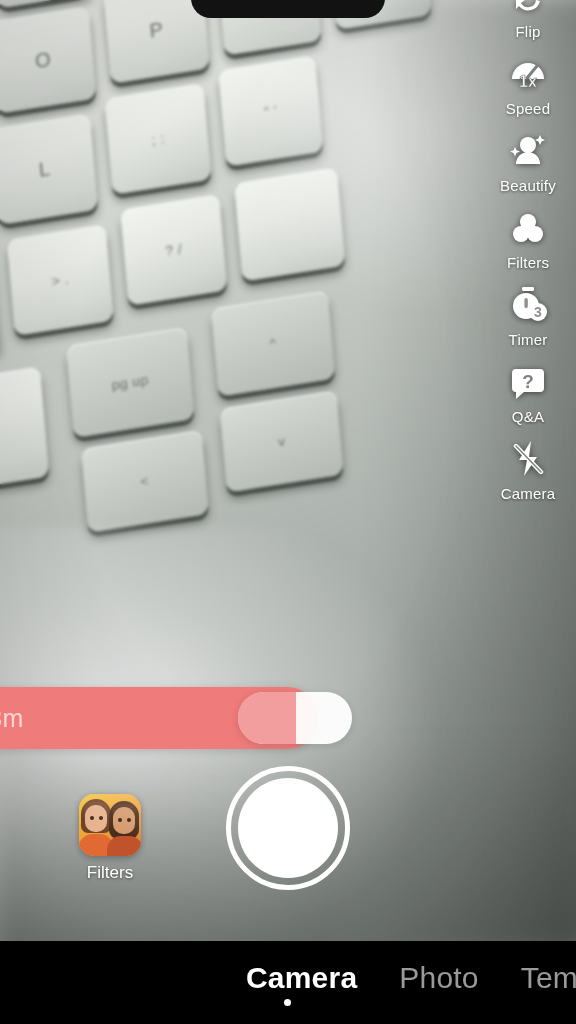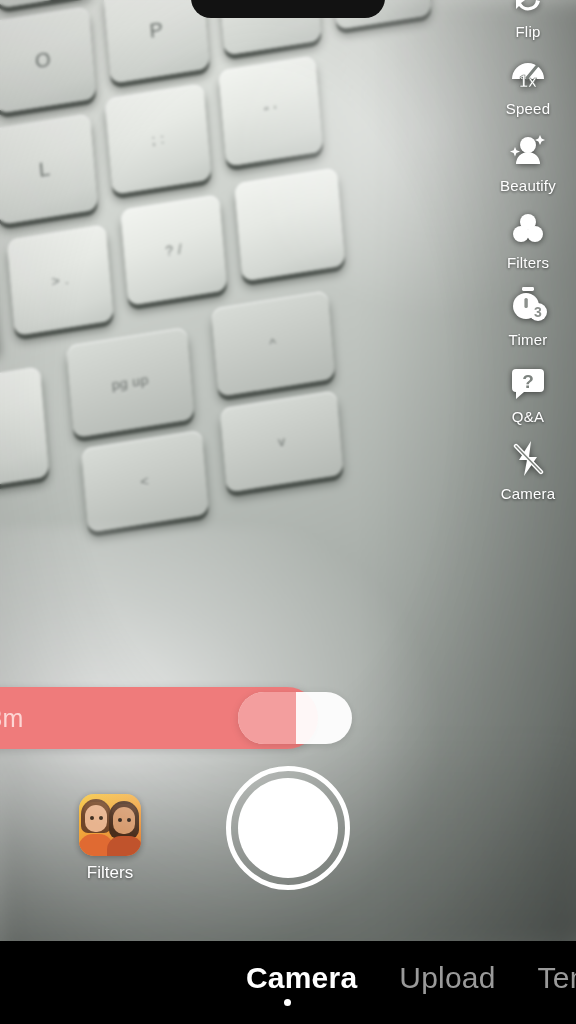--- a/index.html
+++ b/index.html
@@ -445,19 +445,19 @@
     </div>
 
   </div>
 
   <div id="shutter"></div>
   <div id="shutter-inner"></div>
 
   <div id="bottom-nav">
     <div id="nav-items">
       <span class="nav-item active">Camera</span>
-      <span class="nav-item idle">Upload</span>
+      <span class="nav-item idle">Photo</span>
       <span class="nav-item idle">Templates</span>
     </div>
     <div id="nav-dot"></div>
   </div>
 
 </div>
 
 </body></html>

